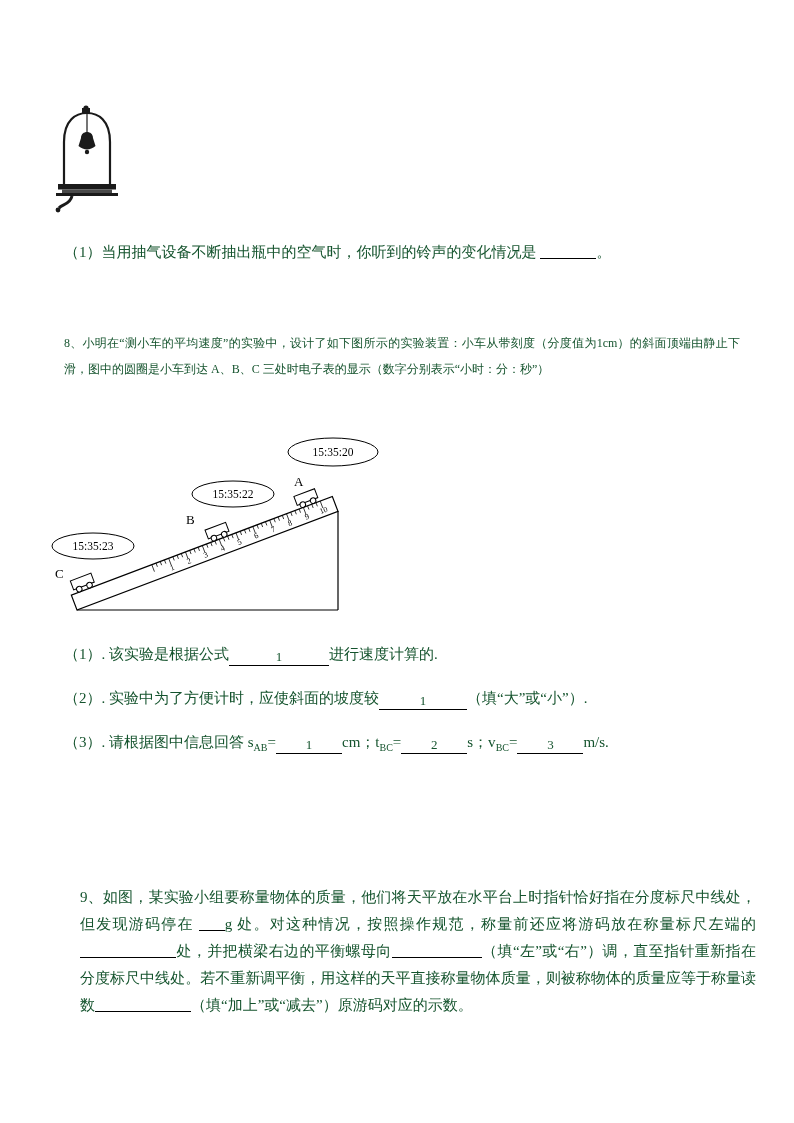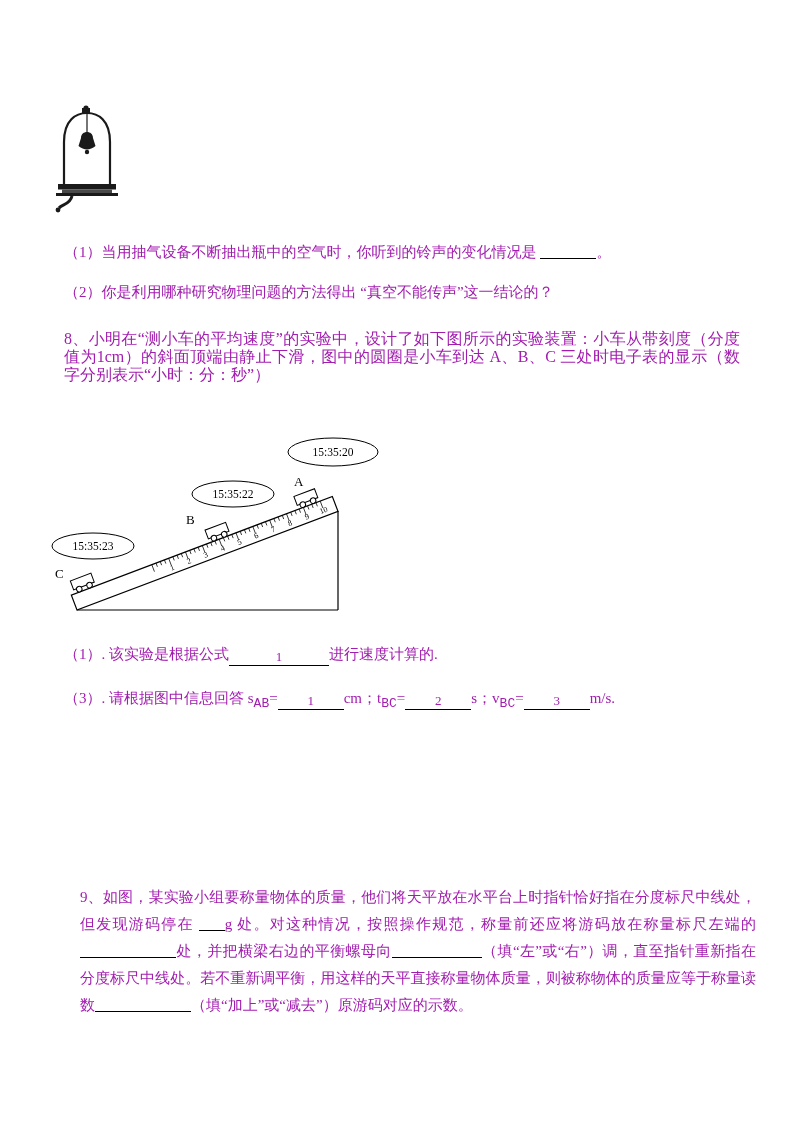--- a/index.html
+++ b/index.html
@@ -1,31 +1,31 @@
 <!DOCTYPE html>
 <html><head>
 <meta charset="utf-8">
 <style>
   html,body { margin:0; padding:0; background:#ffffff; }
   .page {
     position:relative; width:794px; height:1123px; background:#ffffff;
     font-family:"Liberation Serif","DejaVu Serif",serif;
-    color:#a21caf; overflow:hidden;
+    color:#14532d; overflow:hidden;
   }
   .abs { position:absolute; }
   p { margin:0; }
-  .para { font-size:16px; line-height:18px; text-align:justify; }
+  .para { font-size:12px; line-height:26px; text-align:justify; }
   .qline { font-size:15px; line-height:24px; margin-bottom:20px; }
   .q9para { font-size:15px; line-height:27px; text-align:justify; }
   .blank {
     display:inline-block; border-bottom:1px solid #000;
     text-align:center; font-size:13px; line-height:15px;
     vertical-align:-2px; height:16px;
   }
-  sub { font-size:13px;font-family:Liberation Mono, monospace; }
+  sub { font-size:10px; }
   svg text { font-family:"Liberation Serif","DejaVu Serif",serif; }
 </style>
 </head>
 <body>
 
 <div class="page">
 
   <svg class="abs" style="left:50px; top:104px;" width="76" height="112" viewBox="0 0 76 112">
     <g>
       <circle cx="36" cy="4" r="2.6" fill="#1a1a1a"></circle>
@@ -41,21 +41,20 @@
       <rect x="6" y="89" width="62" height="3" fill="#1a1a1a"></rect>
     </g>
     <g>
       <path d="M22,92 C20,101 12,100 9,104" fill="none" stroke="#1a1a1a" stroke-width="3"></path>
       <circle cx="8" cy="106" r="2.4" fill="#1a1a1a"></circle>
     </g>
   </svg>
 
   <div class="abs" style="left:64px; top:240px; width:676px;">
     <p class="qline" style="margin-bottom:16px;">（1）当用抽气设备不断抽出瓶中的空气时，你听到的铃声的变化情况是  <span class="blank" style="min-width: 56px;"></span>。</p>
-    <p class="qline">（2）你是利用哪种研究物理问题的方法得出 “真空不能传声”这一结论的？</p>
   </div>
 
   <div class="abs" style="left:64px; top:330px; width:676px;">
     <p class="para">8、小明在“测小车的平均速度”的实验中，设计了如下图所示的实验装置：小车从带刻度（分度值为1cm）的斜面顶端由静止下滑，图中的圆圈是小车到达 A、B、C 三处时电子表的显示（数字分别表示“小时：分：秒”）</p>
   </div>
 
   <svg class="abs" style="left:50px; top:432px;" width="360" height="202" viewBox="0 0 360 202">
 
     <path d="M27,178 H288 M288,178 V79" stroke="#000" stroke-width="1.2" fill="none"></path>
 
@@ -143,20 +142,21 @@
     <ellipse cx="43" cy="114" rx="41" ry="13" fill="#fff" stroke="#000" stroke-width="1"></ellipse>
     <text x="43" y="118" text-anchor="middle" font-size="11.5" fill="#000">15:35:23</text>
 
     <text x="244" y="54" font-size="13" fill="#000">A</text>
     <text x="136" y="92" font-size="13" fill="#000">B</text>
     <text x="5" y="146" font-size="13" fill="#000">C</text>
   </svg>
 
   <div class="abs" style="left:64px; top:642px; width:690px;">
     <p class="qline">（1）. 该实验是根据公式<span class="blank" style="min-width: 100px;">1</span>进行速度计算的.</p>
+    <p class="qline">（2）. 实验中为了方便计时，应使斜面的坡度较<span class="blank" style="min-width: 88px;">1</span>（填“大”或“小”）.</p>
     <p class="qline">（3）. 请根据图中信息回答 s<sub>AB</sub>=<span class="blank" style="min-width: 66px;">1</span>cm；t<sub>BC</sub>=<span class="blank" style="min-width: 66px;">2</span>s；v<sub>BC</sub>=<span class="blank" style="min-width: 66px;">3</span>m/s.</p>
   </div>
 
   <div class="abs" style="left:80px; top:884px; width:676px;">
     <p class="q9para">9、如图，某实验小组要称量物体的质量，他们将天平放在水平台上时指针恰好指在分度标尺中线处，但发现游码停在 <span class="blank" style="min-width: 26px;"></span>g 处。对这种情况，按照操作规范，称量前还应将游码放在称量标尺左端的<span class="blank" style="min-width: 96px;"></span>处，并把横梁右边的平衡螺母向<span class="blank" style="min-width: 90px;"></span>（填“左”或“右”）调，直至指针重新指在分度标尺中线处。若不重新调平衡，用这样的天平直接称量物体质量，则被称物体的质量应等于称量读数<span class="blank" style="min-width: 96px;"></span>（填“加上”或“减去”）原游码对应的示数。</p>
   </div>
 
 </div>
 
 </body></html>

